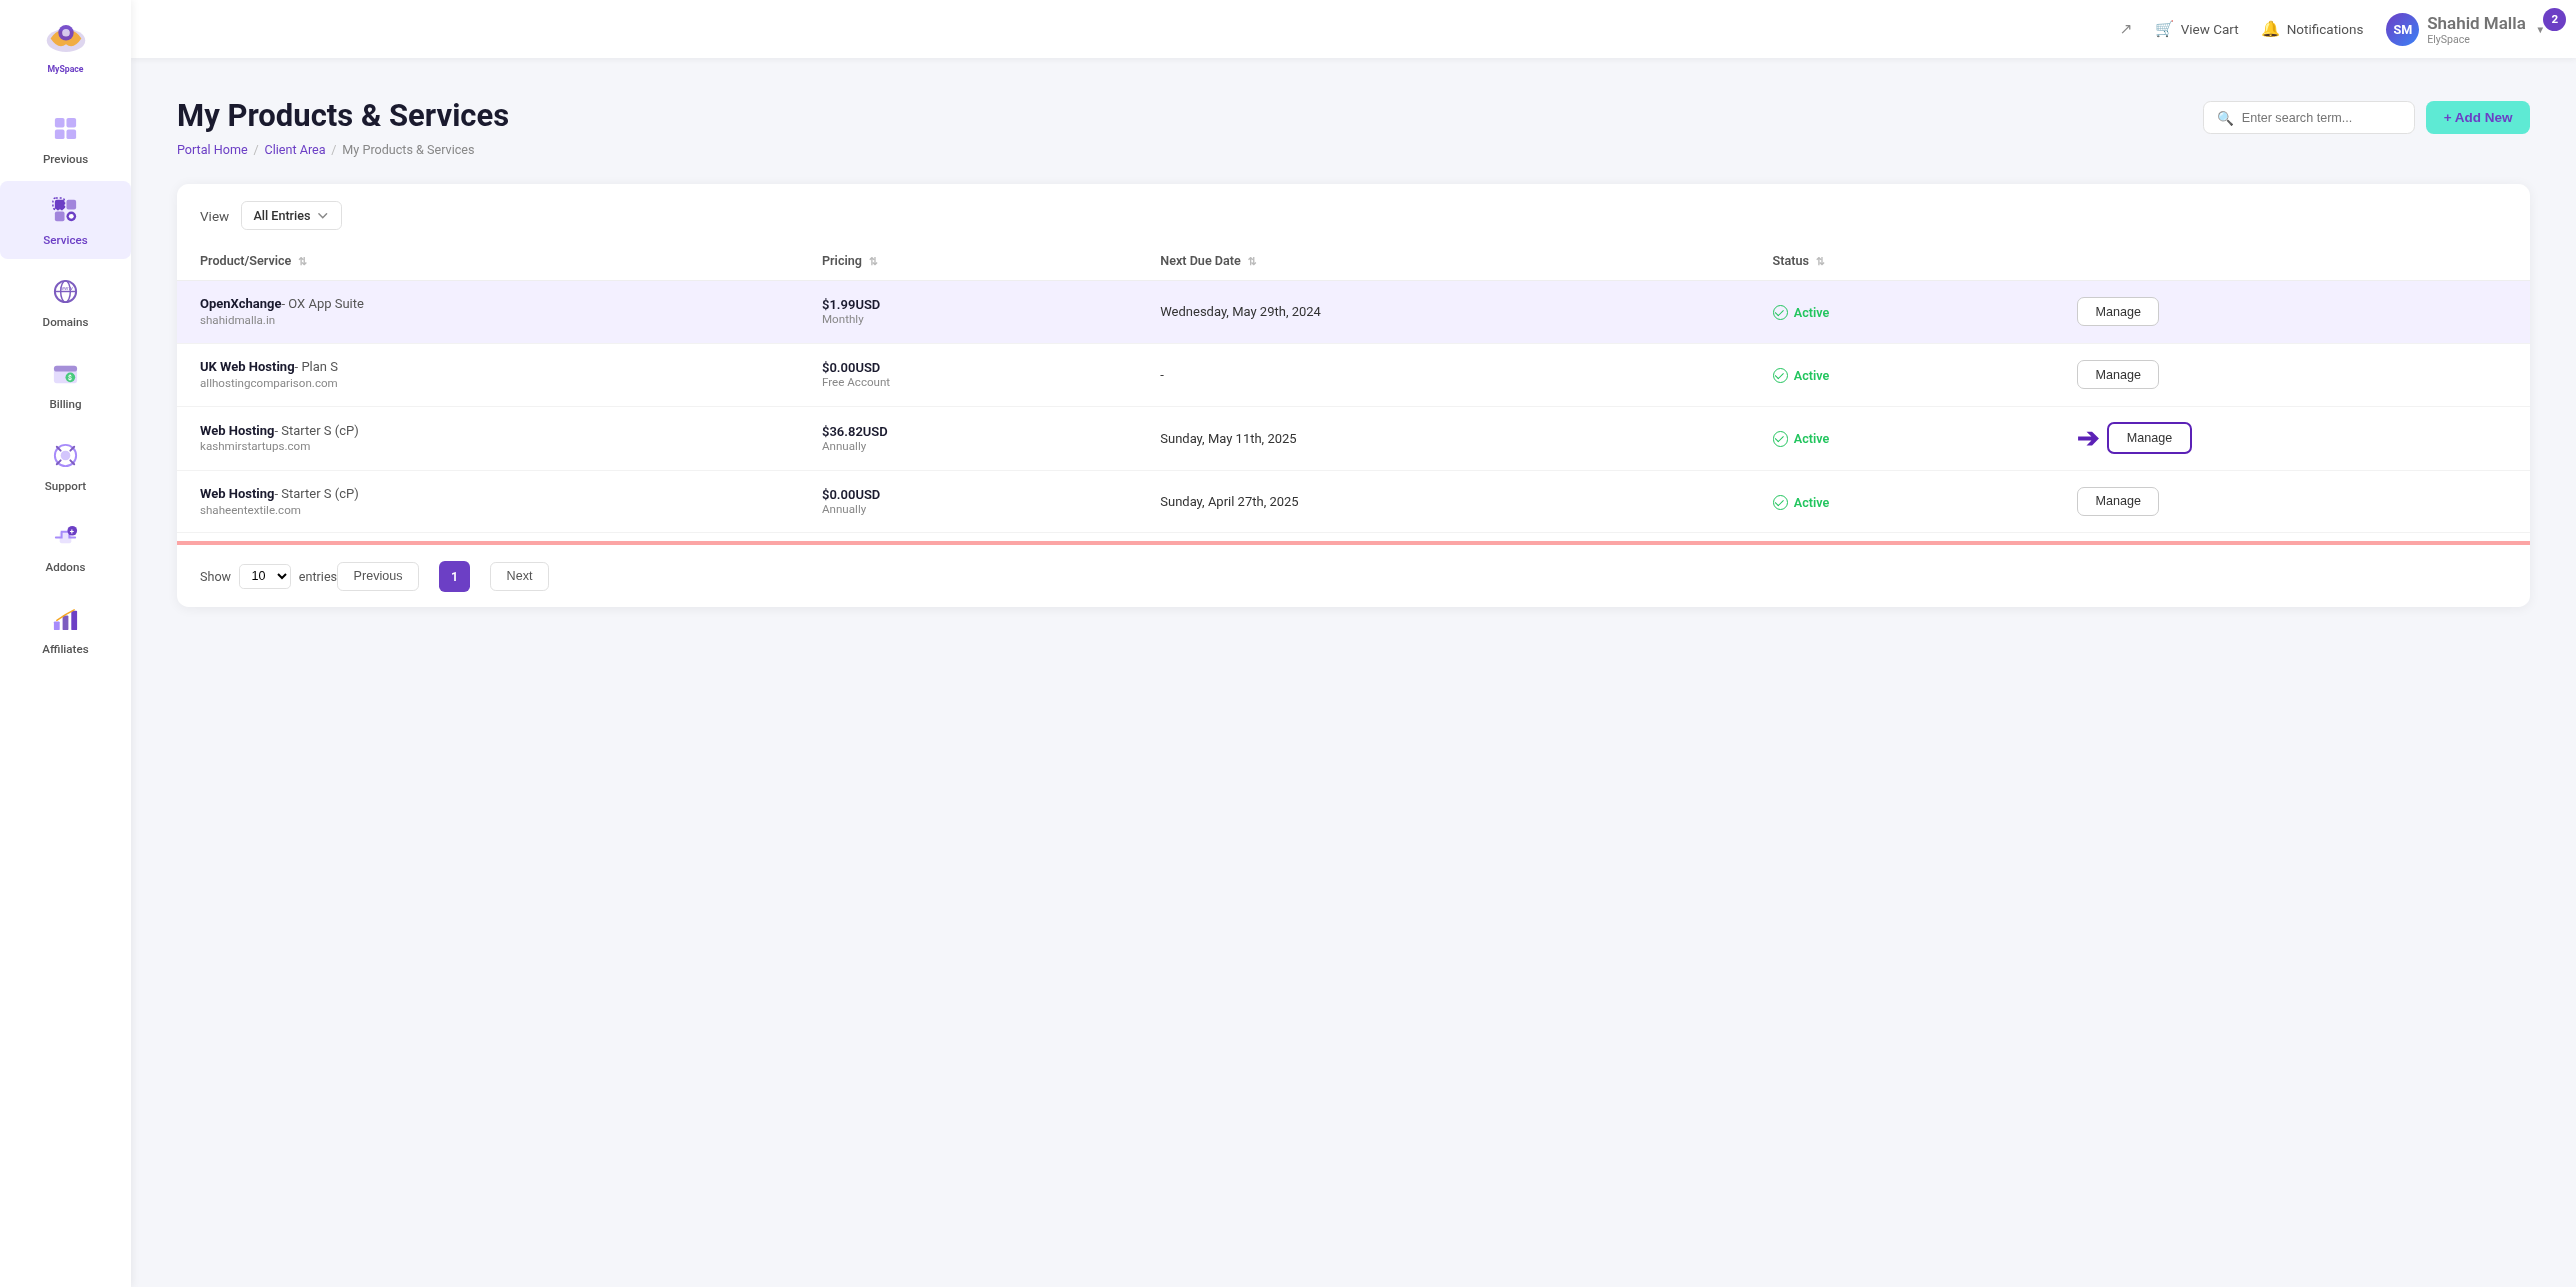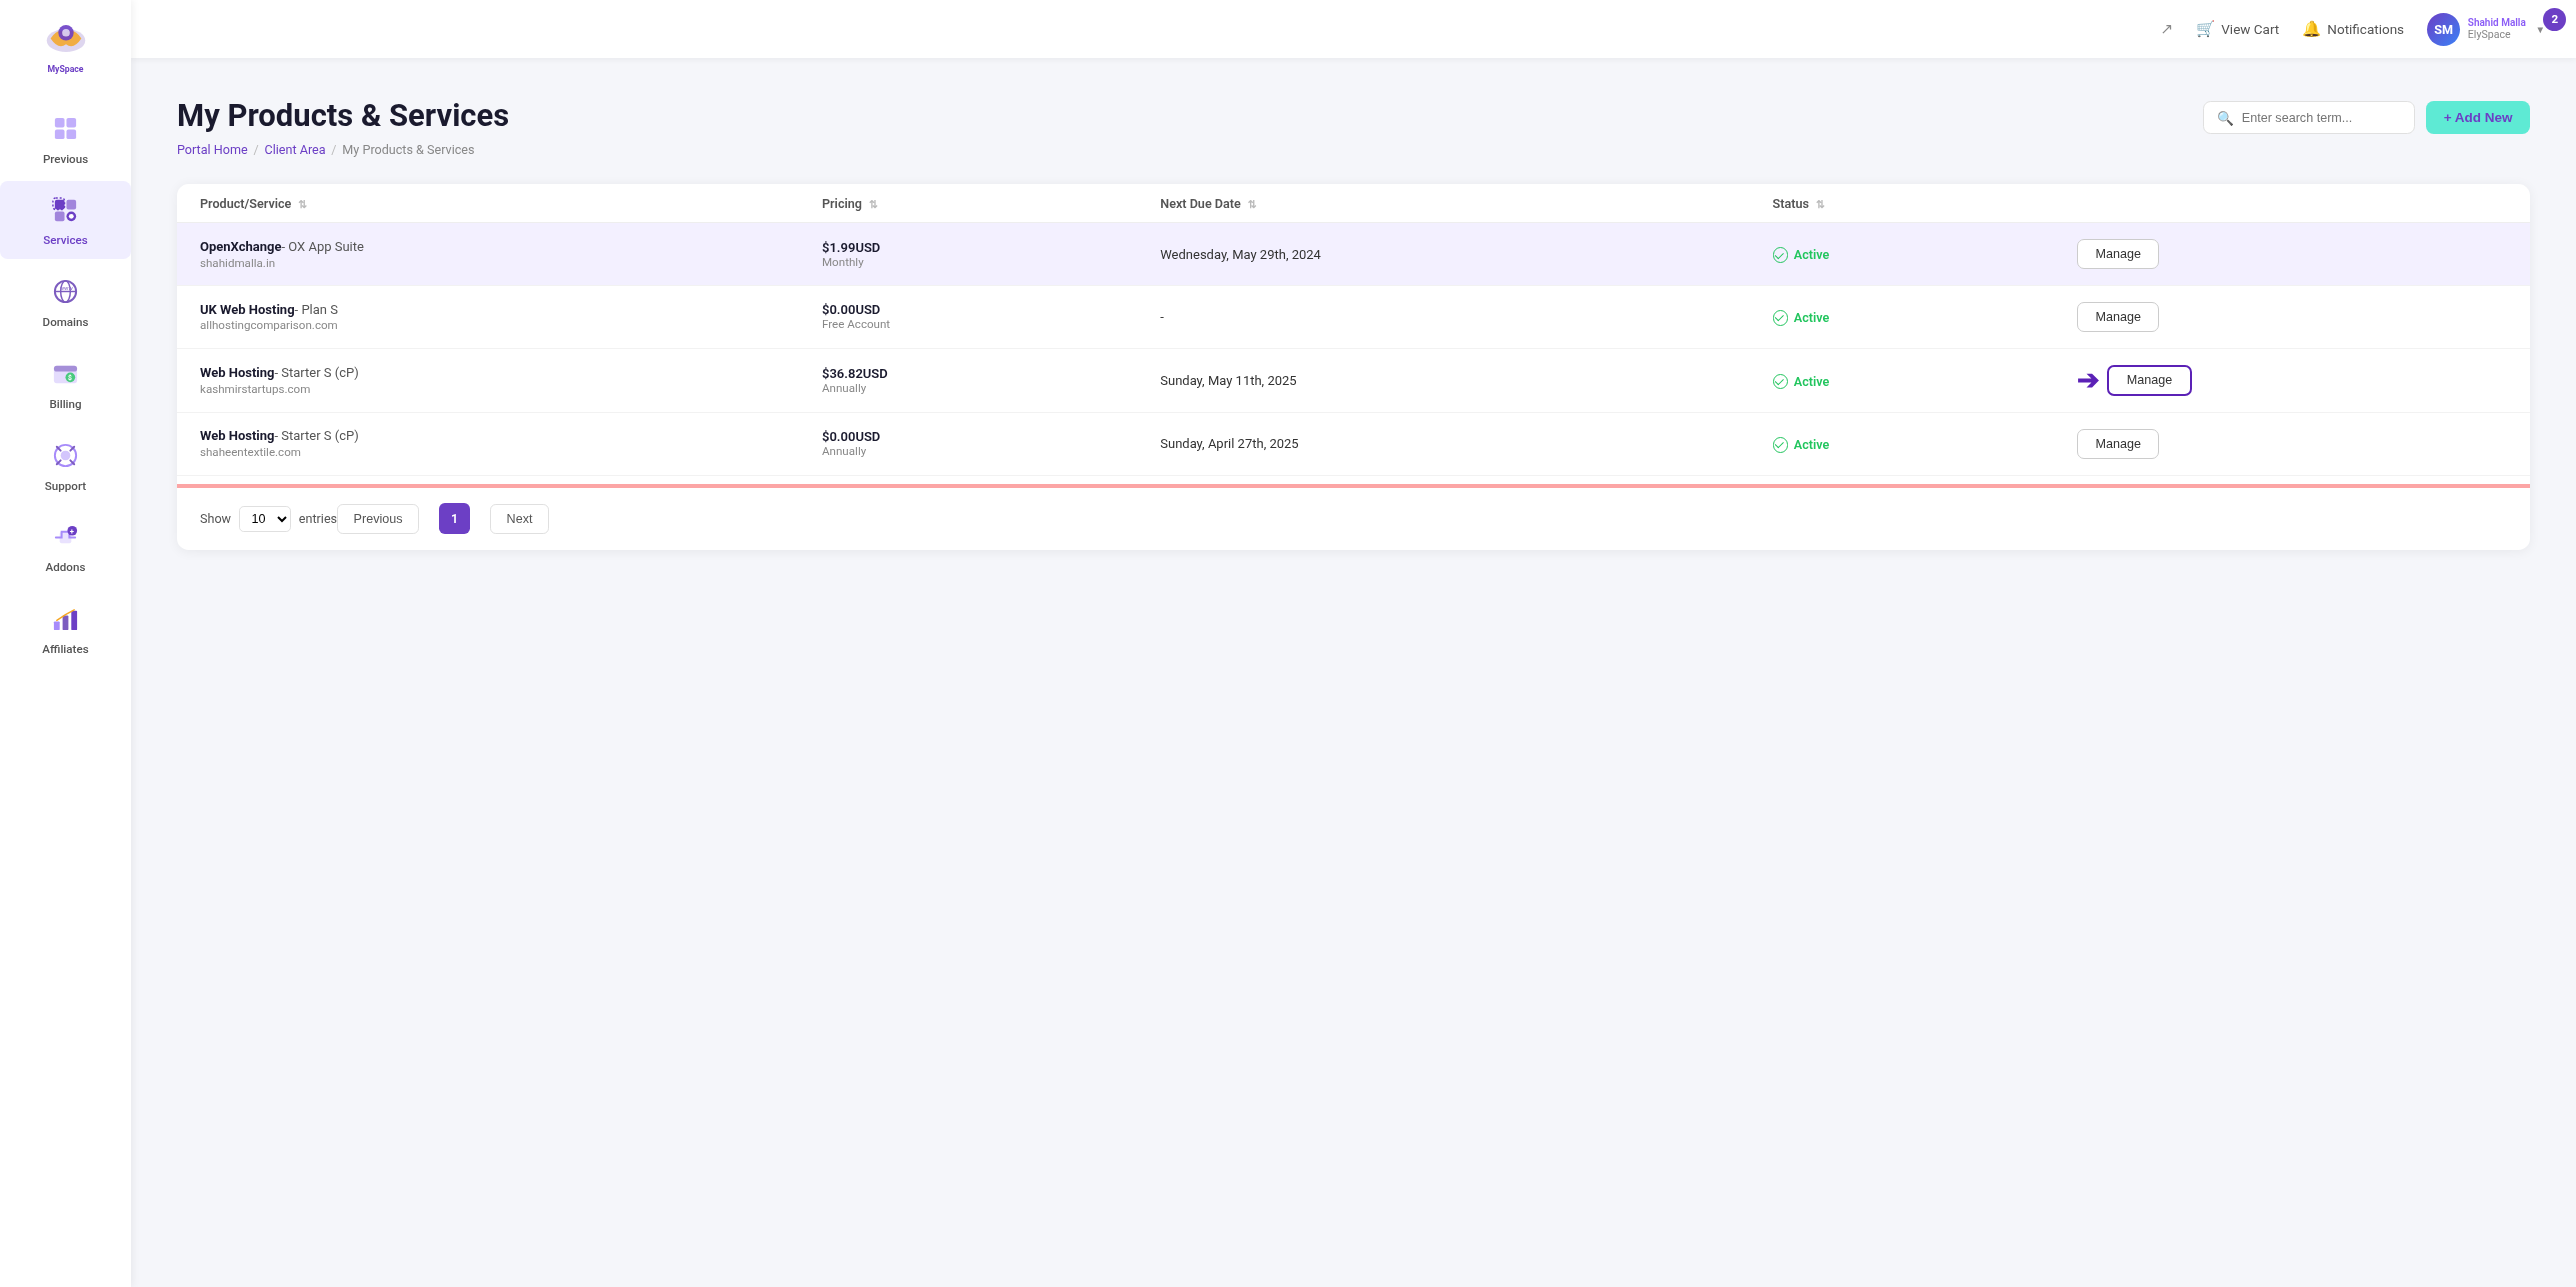--- a/index.html
+++ b/index.html
@@ -80,21 +80,21 @@
       border-radius: 50%;
       background: linear-gradient(135deg, #6c3fc5, #3b82f6);
       display: flex;
       align-items: center;
       justify-content: center;
       color: #fff;
       font-size: 12.6px;
       font-weight: bold;
     }
     .user-info { display: flex; flex-direction: column; }
-    .user-name { font-size: 10px; font-weight: 600; color: #8b5cf6; }
+    .user-name { font-size: 17px; font-weight: 600; color: #737373; }
     .user-sub { font-size: 10.6px; color: #888; }
     .notification-badge {
       position: absolute;
       top: 7.7px;
       right: 9.7px;
       width: 23px;
       height: 23px;
       border-radius: 50%;
       background: #6c3fc5;
       color: #fff;
@@ -451,20 +451,29 @@
 
     <div class="breadcrumb">
       <a href="#">Portal Home</a>
       <span class="breadcrumb-sep">/</span>
       <a href="#">Client Area</a>
       <span class="breadcrumb-sep">/</span>
       <span>My Products &amp; Services</span>
     </div>
 
     <div class="table-card">
+      <div class="table-toolbar">
+        <span class="view-label">View</span>
+        <div class="view-select">
+          <span>All Entries</span>
+          <svg viewBox="0 0 14 14" fill="none">
+            <path d="M3 5 L7 9 L11 5" stroke="#888" stroke-width="1.5" stroke-linecap="round"></path>
+          </svg>
+        </div>
+      </div>
 
       <table>
         <thead>
           <tr>
             <th>
               <span>Product/Service</span>
               <span class="sort-icon">⇅</span>
             </th>
             <th>
               <span>Pricing</span>

